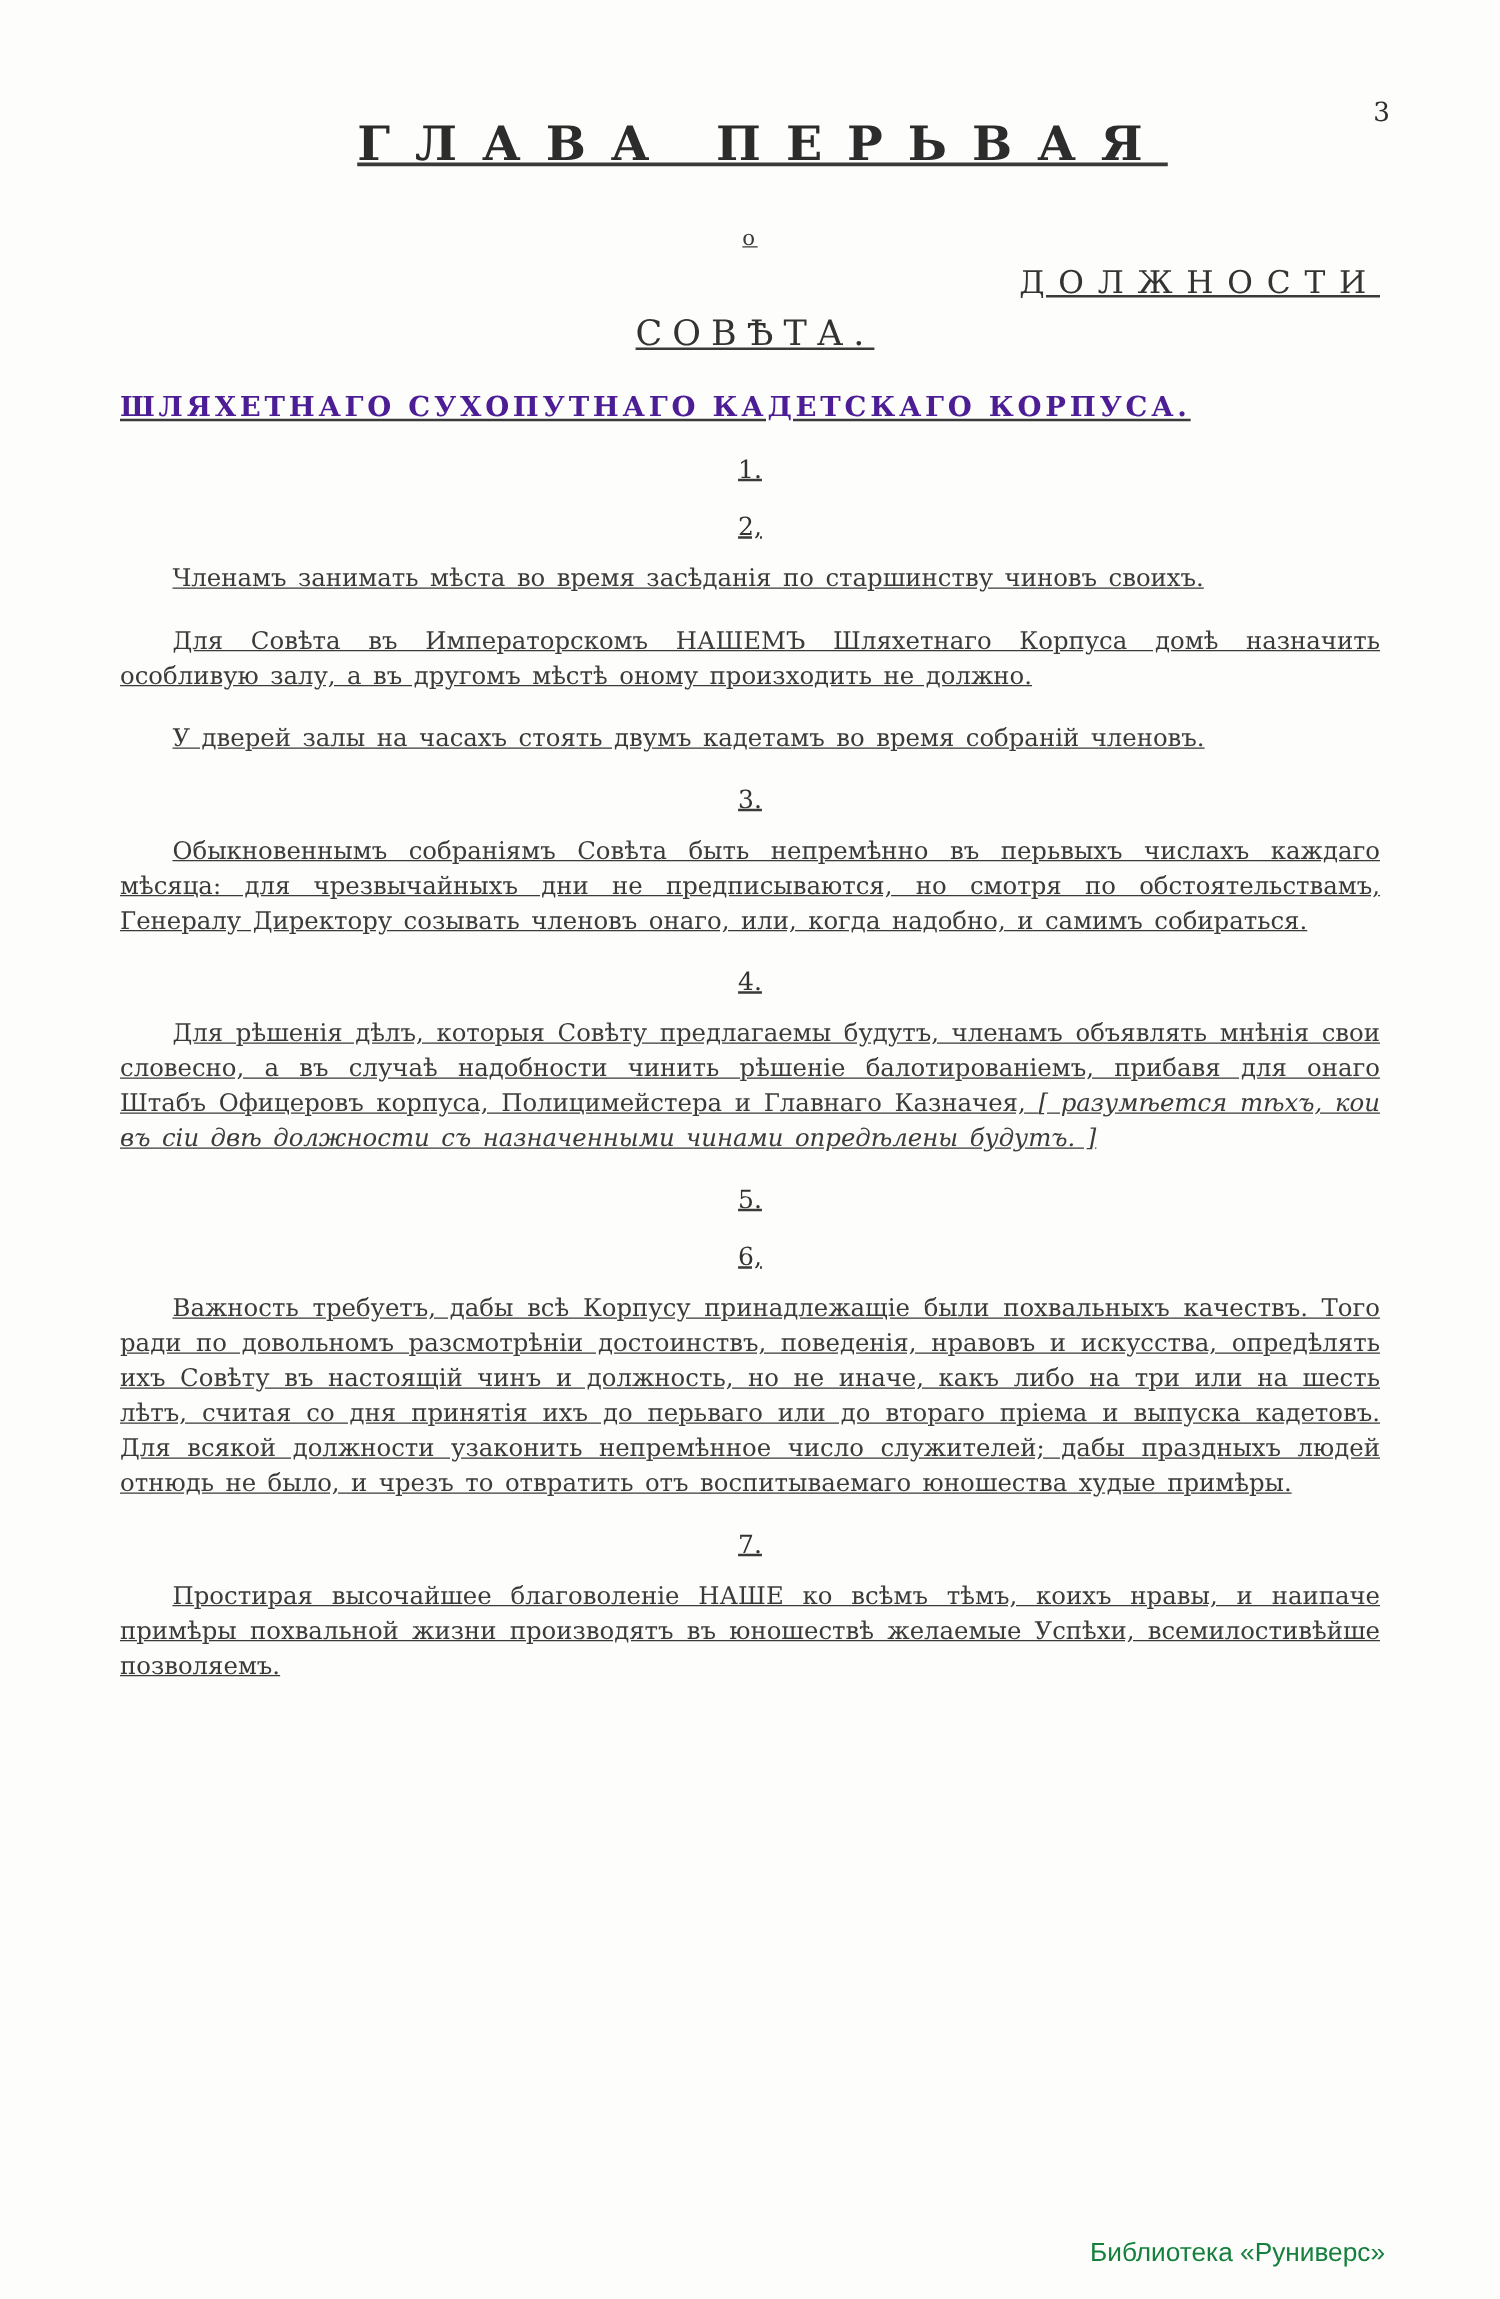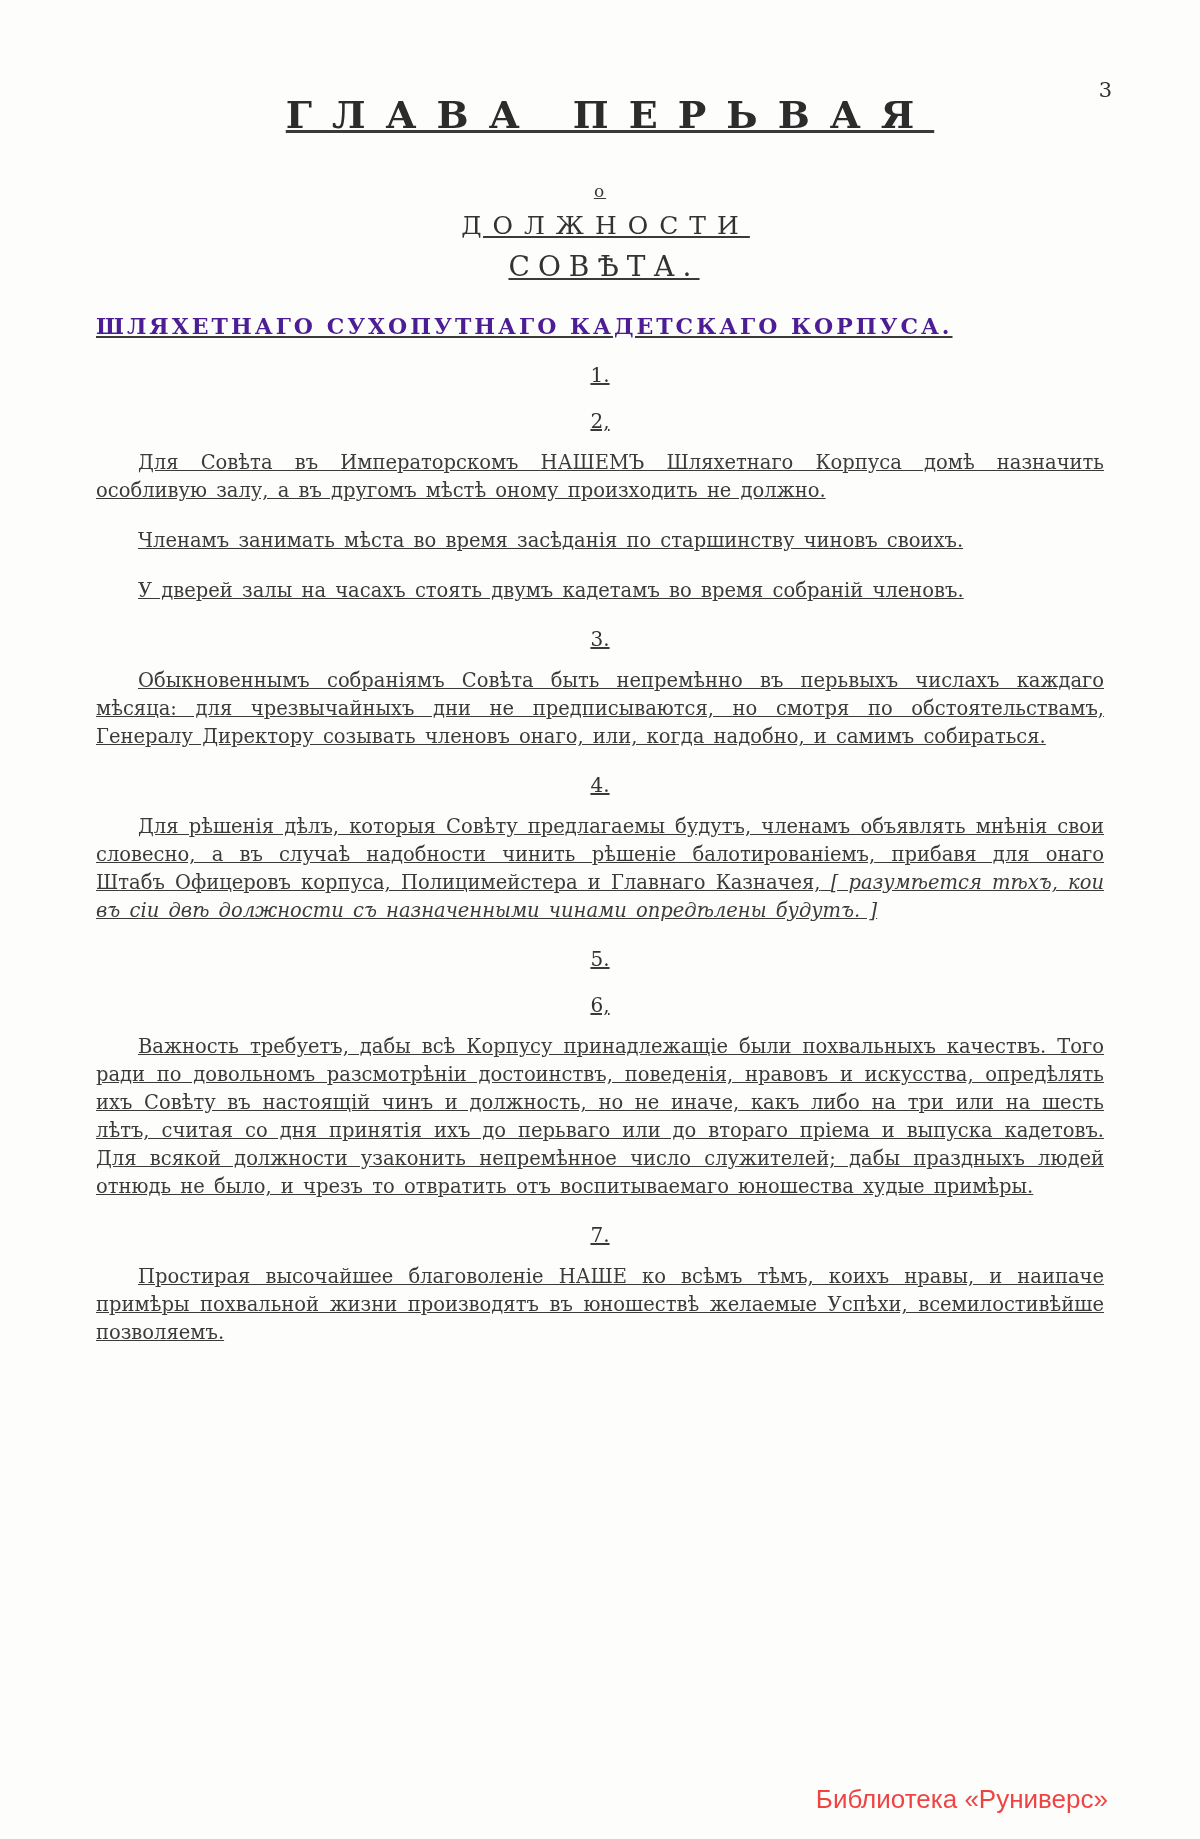--- a/index.html
+++ b/index.html
@@ -37,21 +37,21 @@
     color: #2c2c2c;
     margin: 0 0 44px 0;
   }
   .head-o {
     text-align: center;
     font-size: 17px;
     letter-spacing: 2px;
     margin: 0 0 10px 0;
   }
   .head-dolzhnosti {
-    text-align: center;
+    text-align: right;
     font-size: 25px;
     letter-spacing: 11px;
     text-indent: 11px;
     color: #333333;
     margin: 0 0 10px 0;
   }
   .head-soveta {
     text-align: center;
     font-size: 28px;
     letter-spacing: 8px;
@@ -85,22 +85,22 @@
     margin-top: 22px;
   }
   .italic {
     font-style: italic;
   }
   .watermark {
     position: absolute;
     right: 92px;
     bottom: 24px;
     font-family: "Liberation Sans", "DejaVu Sans", sans-serif;
-    font-size: 26px;
-    color: #ef4444;
+    font-size: 21px;
+    color: #15803d;
   }
 </style>
 </head>
 <body>
 
 <div class="page">
 
   <div class="page-number">3</div>
 
   <div class="content">
@@ -112,22 +112,22 @@
     <div class="head-soveta">СОВѢТА.</div>
 
     <div class="subtitle">ШЛЯХЕТНАГО СУХОПУТНАГО КАДЕТСКАГО КОРПУСА.</div>
 
     <section>
       <div class="sec-num">1.</div>
     </section>
 
     <section>
       <div class="sec-num">2,</div>
+      <p class="para">Членамъ занимать мѣста во время засѣданія по старшинству чиновъ своихъ.</p>
       <p class="para">Для Совѣта въ Императорскомъ НАШЕМЪ Шляхетнаго Корпуса домѣ назначить особливую залу, а въ другомъ мѣстѣ оному произходить не должно.</p>
-      <p class="para">Членамъ занимать мѣста во время засѣданія по старшинству чиновъ своихъ.</p>
       <p class="para">У дверей залы на часахъ стоять двумъ кадетамъ во время собраній членовъ.</p>
     </section>
 
     <section>
       <div class="sec-num">3.</div>
       <p class="para">Обыкновеннымъ собраніямъ Совѣта быть непремѣнно въ перьвыхъ числахъ каждаго мѣсяца: для чрезвычайныхъ дни не предписываются, но смотря по обстоятельствамъ, Генералу Директору созывать членовъ онаго, или, когда надобно, и самимъ собираться.</p>
     </section>
 
     <section>
       <div class="sec-num">4.</div>

